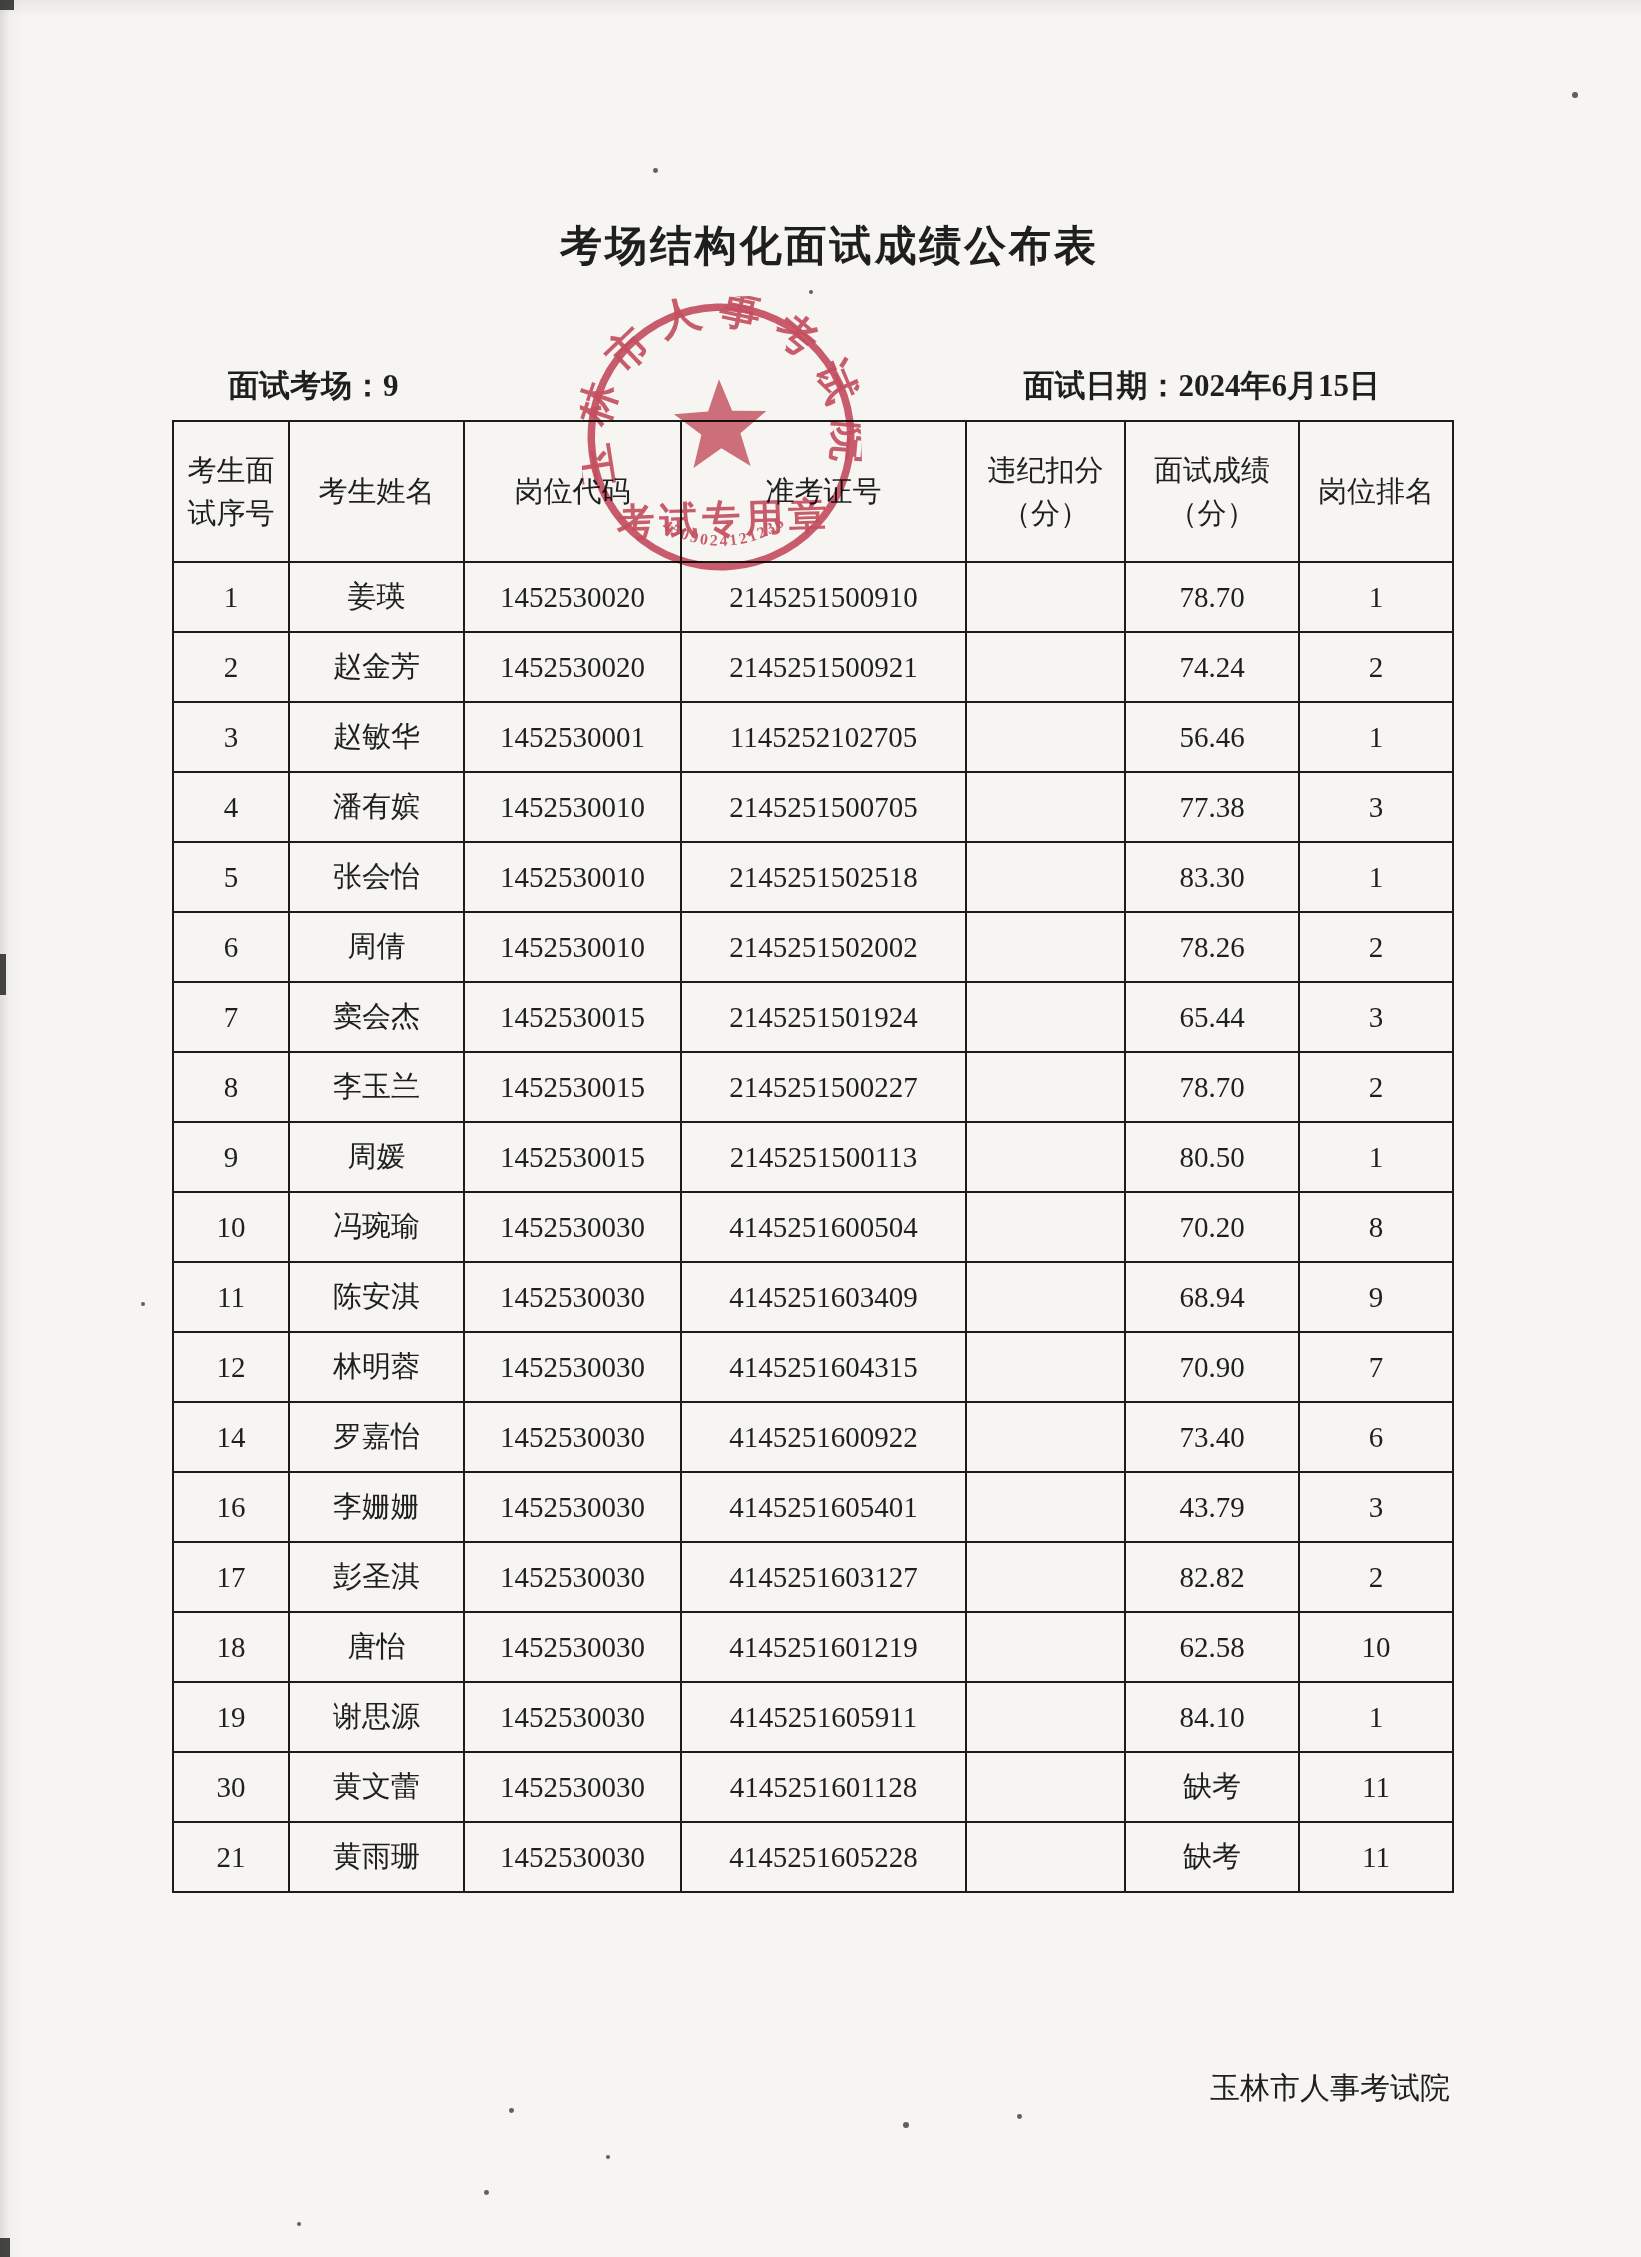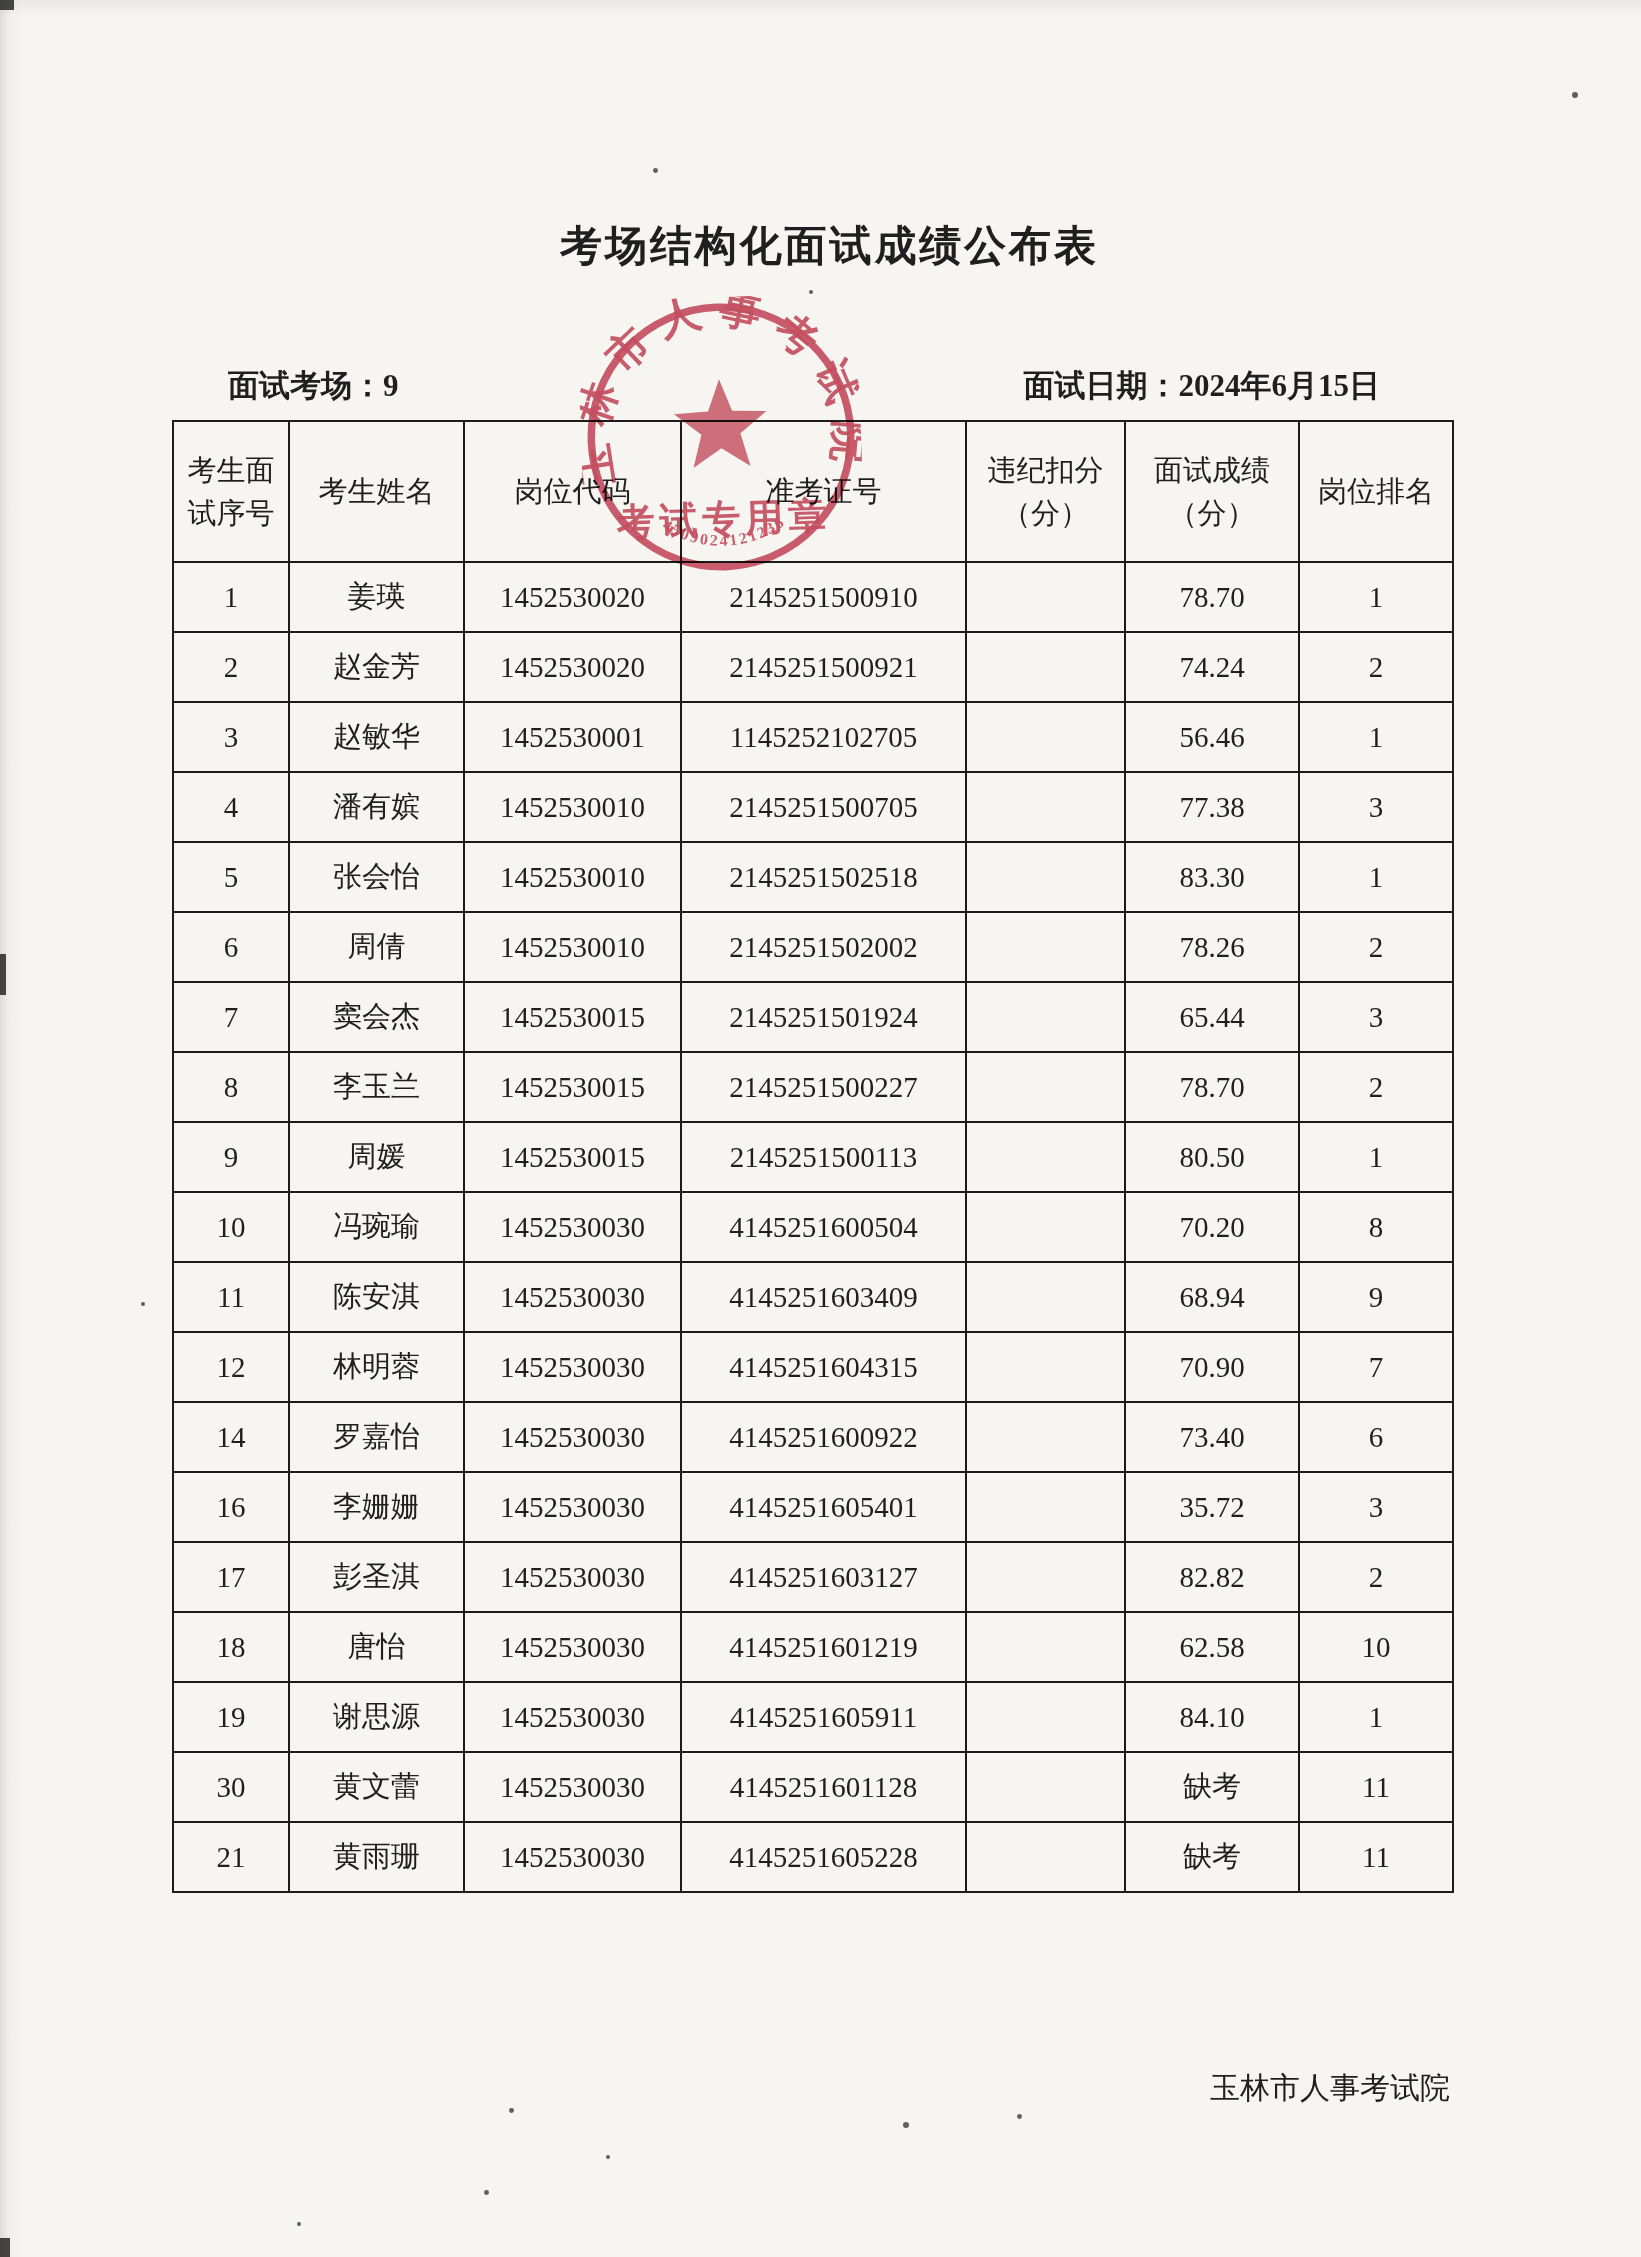--- a/index.html
+++ b/index.html
@@ -211,21 +211,21 @@
           <td></td>
           <td>73.40</td>
           <td>6</td>
         </tr>
         <tr>
           <td>16</td>
           <td>李姗姗</td>
           <td>1452530030</td>
           <td>4145251605401</td>
           <td></td>
-          <td>35.72</td>
+          <td>43.79</td>
           <td>3</td>
         </tr>
         <tr>
           <td>17</td>
           <td>彭圣淇</td>
           <td>1452530030</td>
           <td>4145251603127</td>
           <td></td>
           <td>82.82</td>
           <td>2</td>

